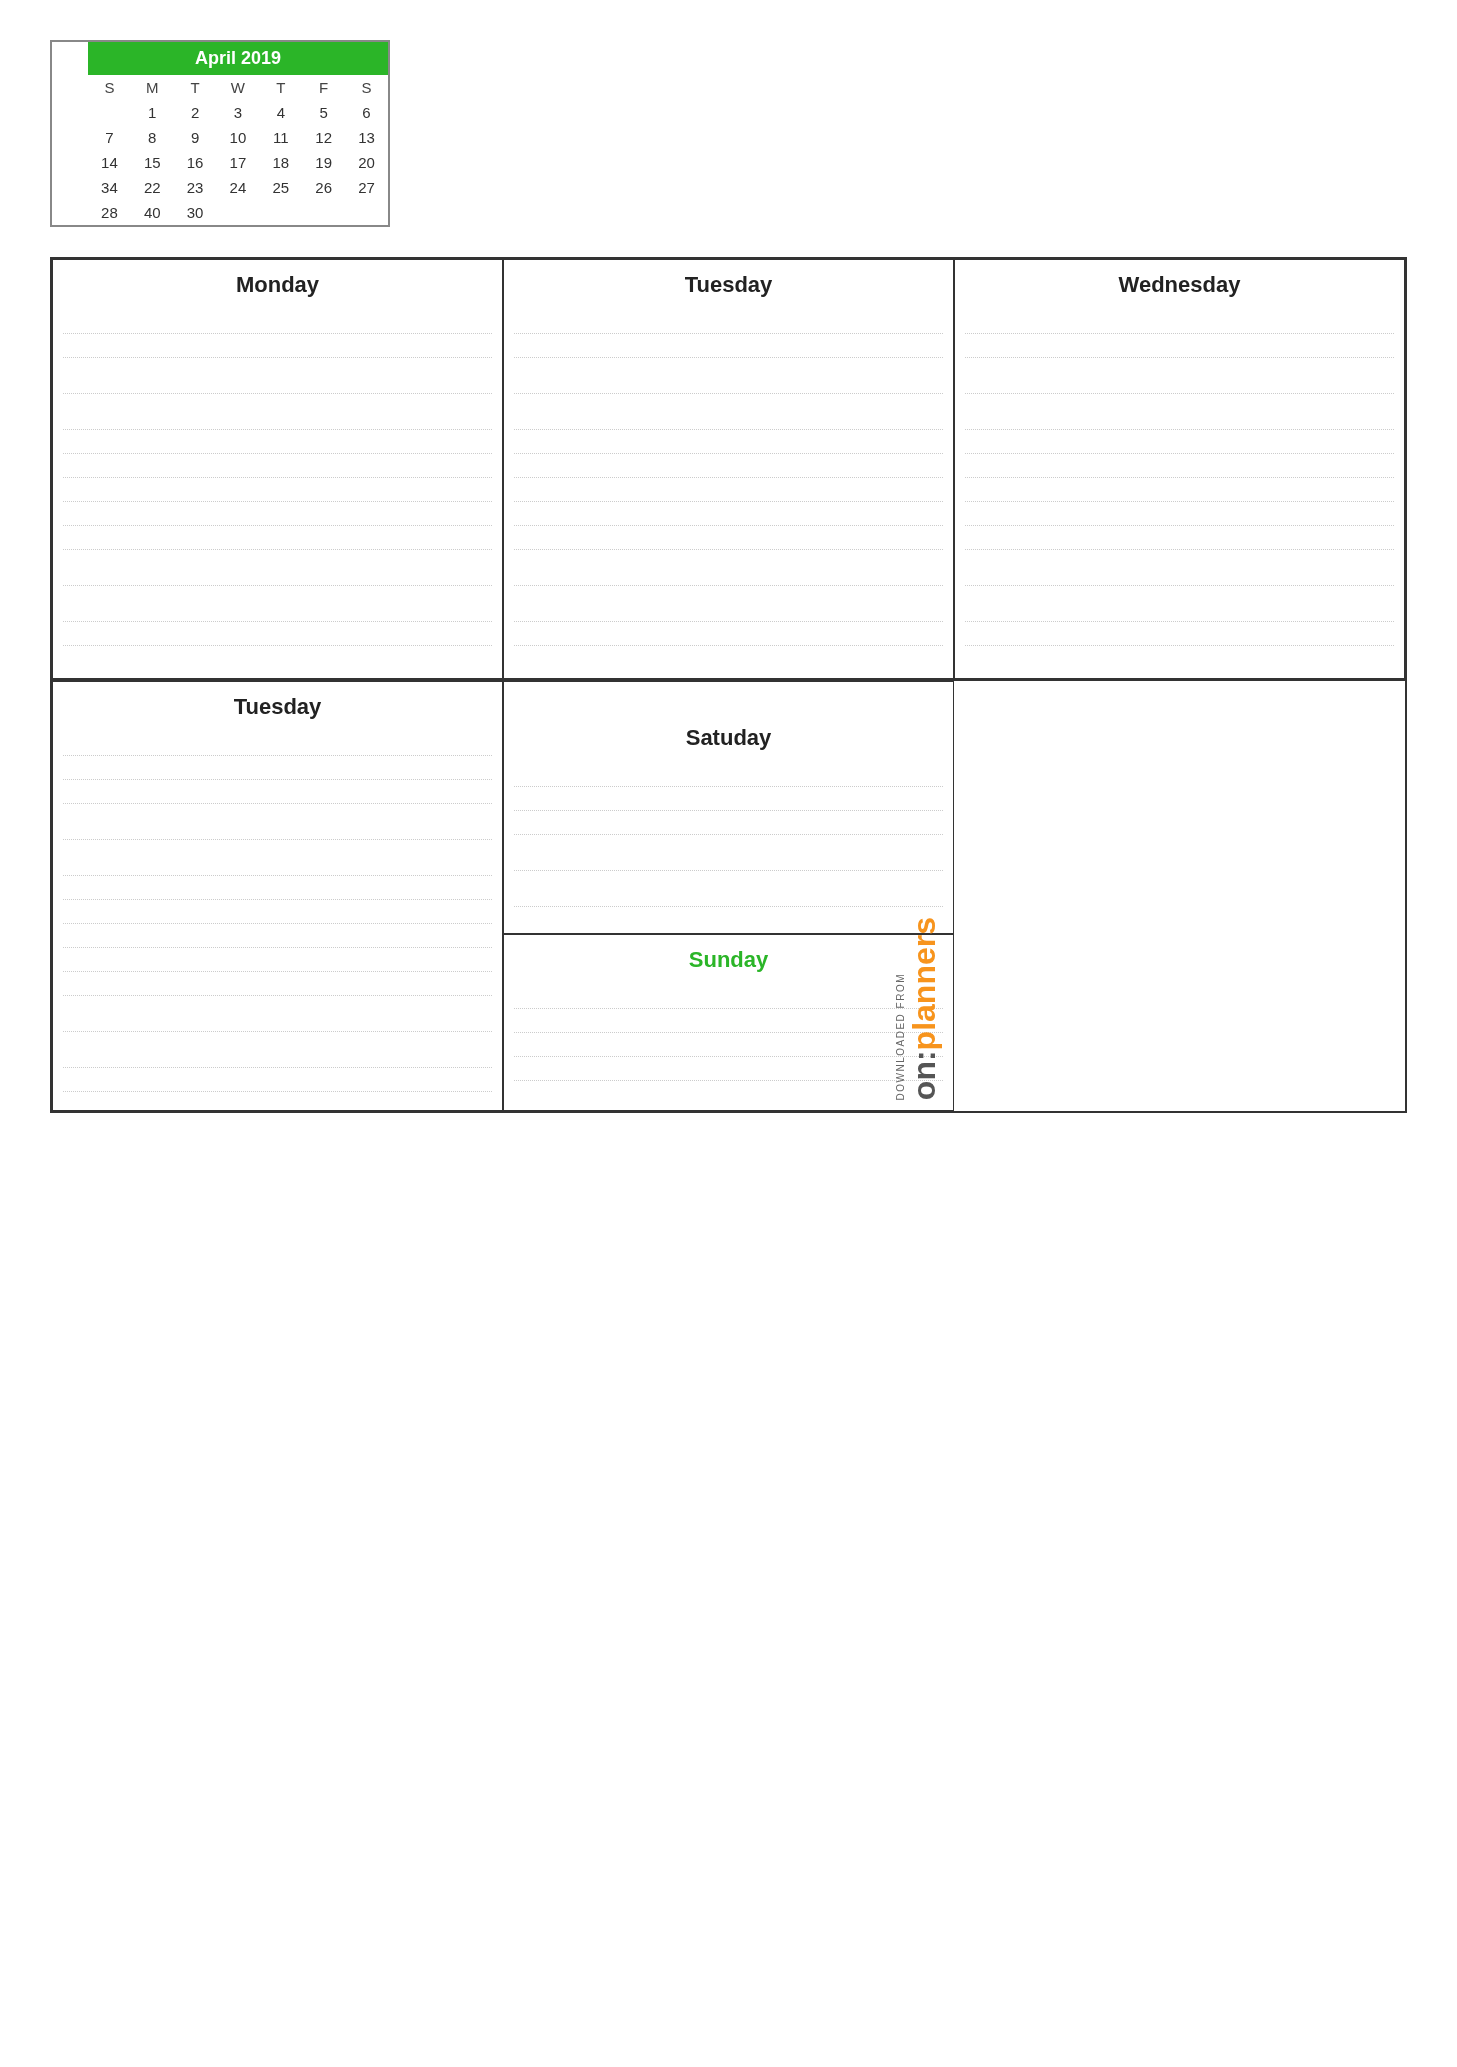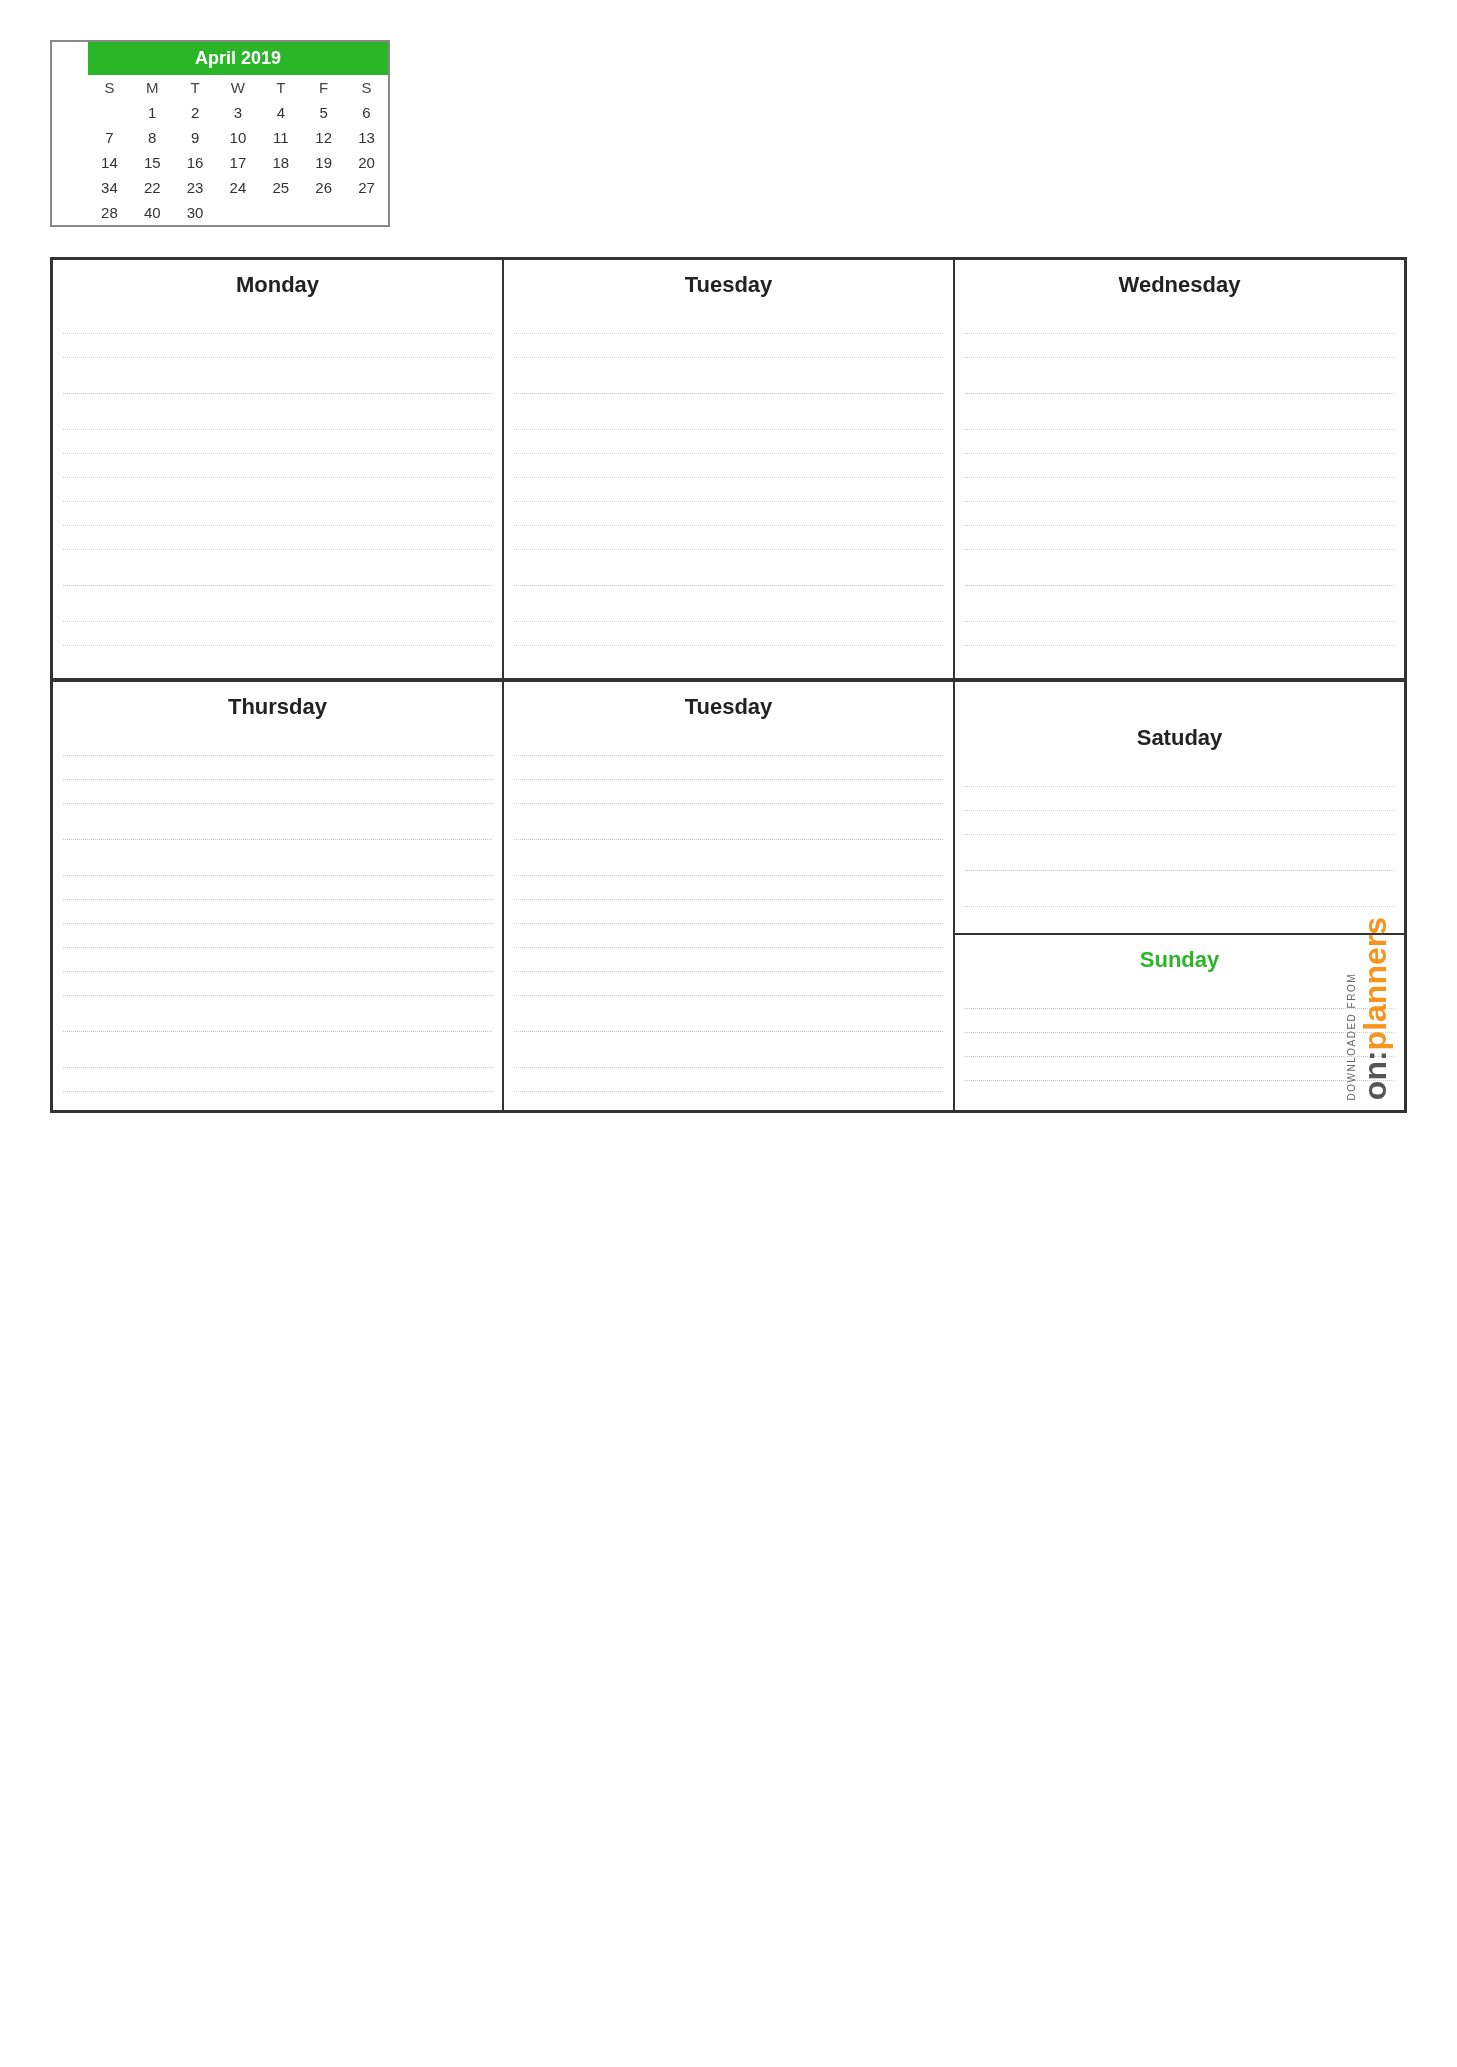--- a/index.html
+++ b/index.html
@@ -310,38 +310,20 @@
       <div class="day-line"></div>
       <div class="day-line taller"></div>
       <div class="day-line taller"></div>
       <div class="day-line"></div>
     </div>
   </div>
 </div>
 
 <div style="display: grid; grid-template-columns: 1fr 1fr 1fr; border: 2px solid #333; border-top: none;">
 
-  <div class="day-cell bottom-row">
-    <span class="day-name">Thursday</span>
-    <div class="day-lines">
-      <div class="day-line"></div>
-      <div class="day-line"></div>
-      <div class="day-line"></div>
-      <div class="day-line taller"></div>
-      <div class="day-line taller"></div>
-      <div class="day-line"></div>
-      <div class="day-line"></div>
-      <div class="day-line"></div>
-      <div class="day-line"></div>
-      <div class="day-line"></div>
-      <div class="day-line taller"></div>
-      <div class="day-line taller"></div>
-      <div class="day-line"></div>
-    </div>
-  </div>
 
   <div class="day-cell bottom-row" style="border-left: 1px solid #333;">
     <span class="day-name">Tuesday</span>
     <div class="day-lines">
       <div class="day-line"></div>
       <div class="day-line"></div>
       <div class="day-line"></div>
       <div class="day-line taller"></div>
       <div class="day-line taller"></div>
       <div class="day-line"></div>

